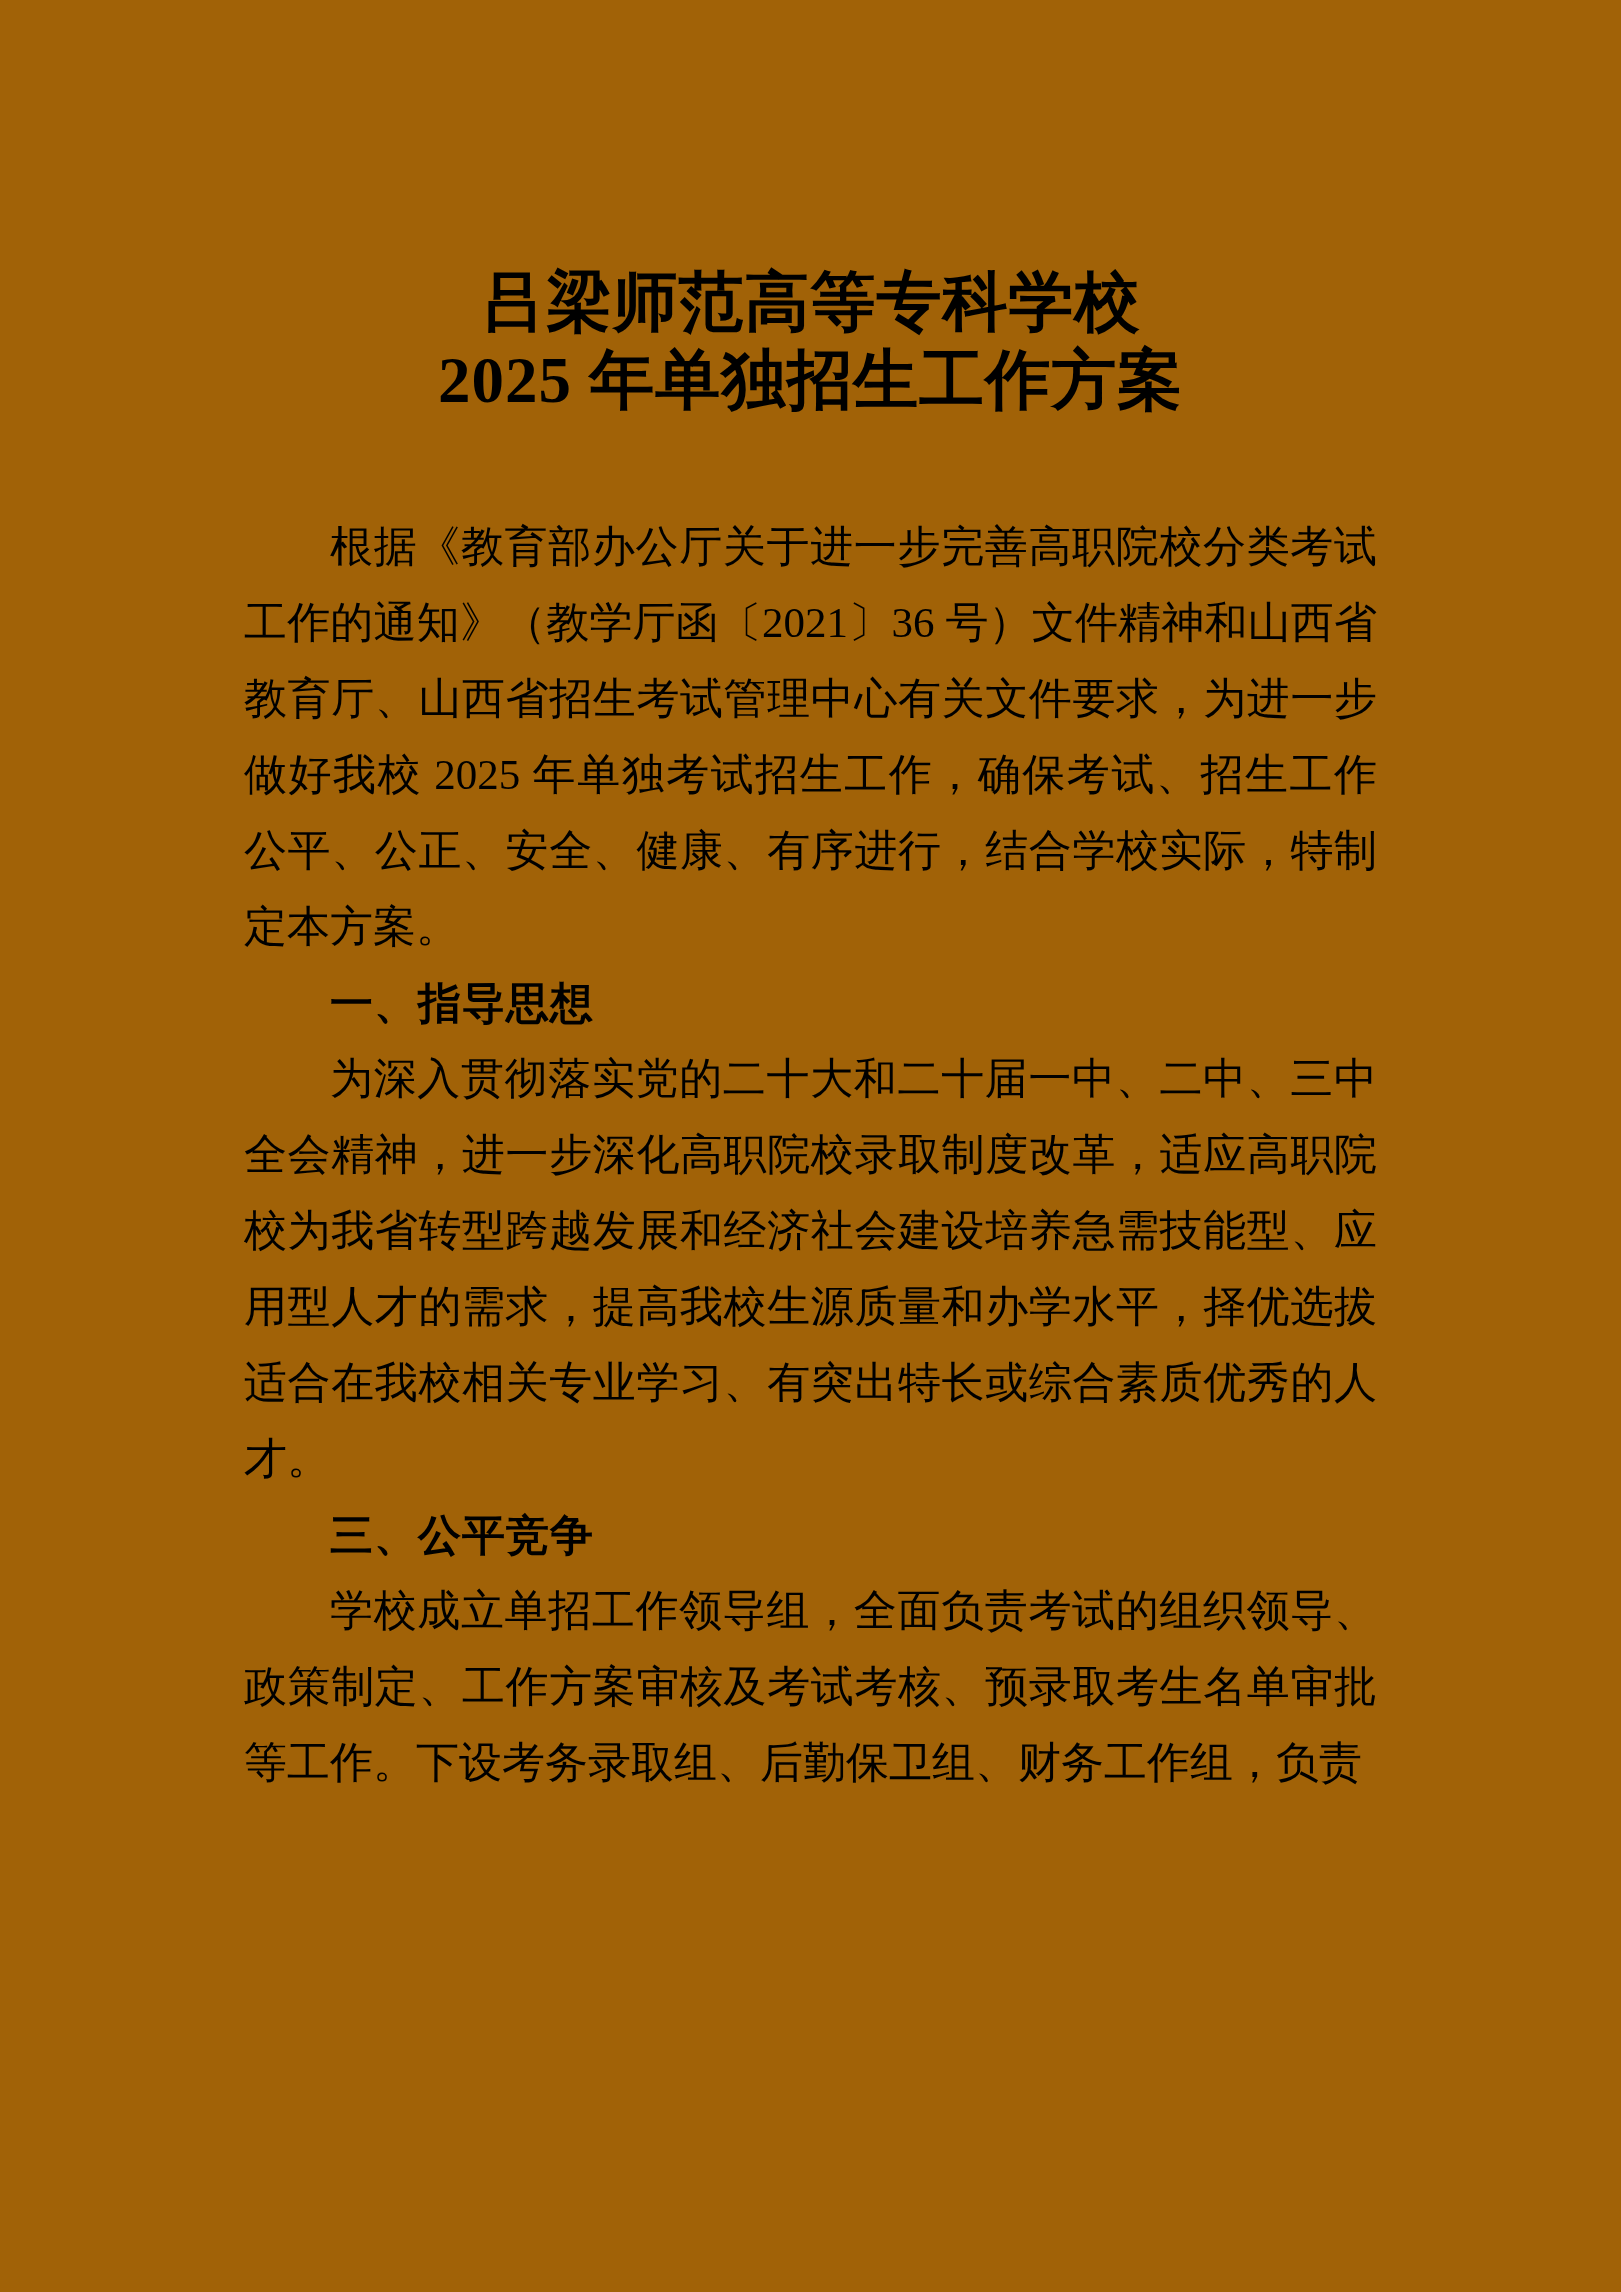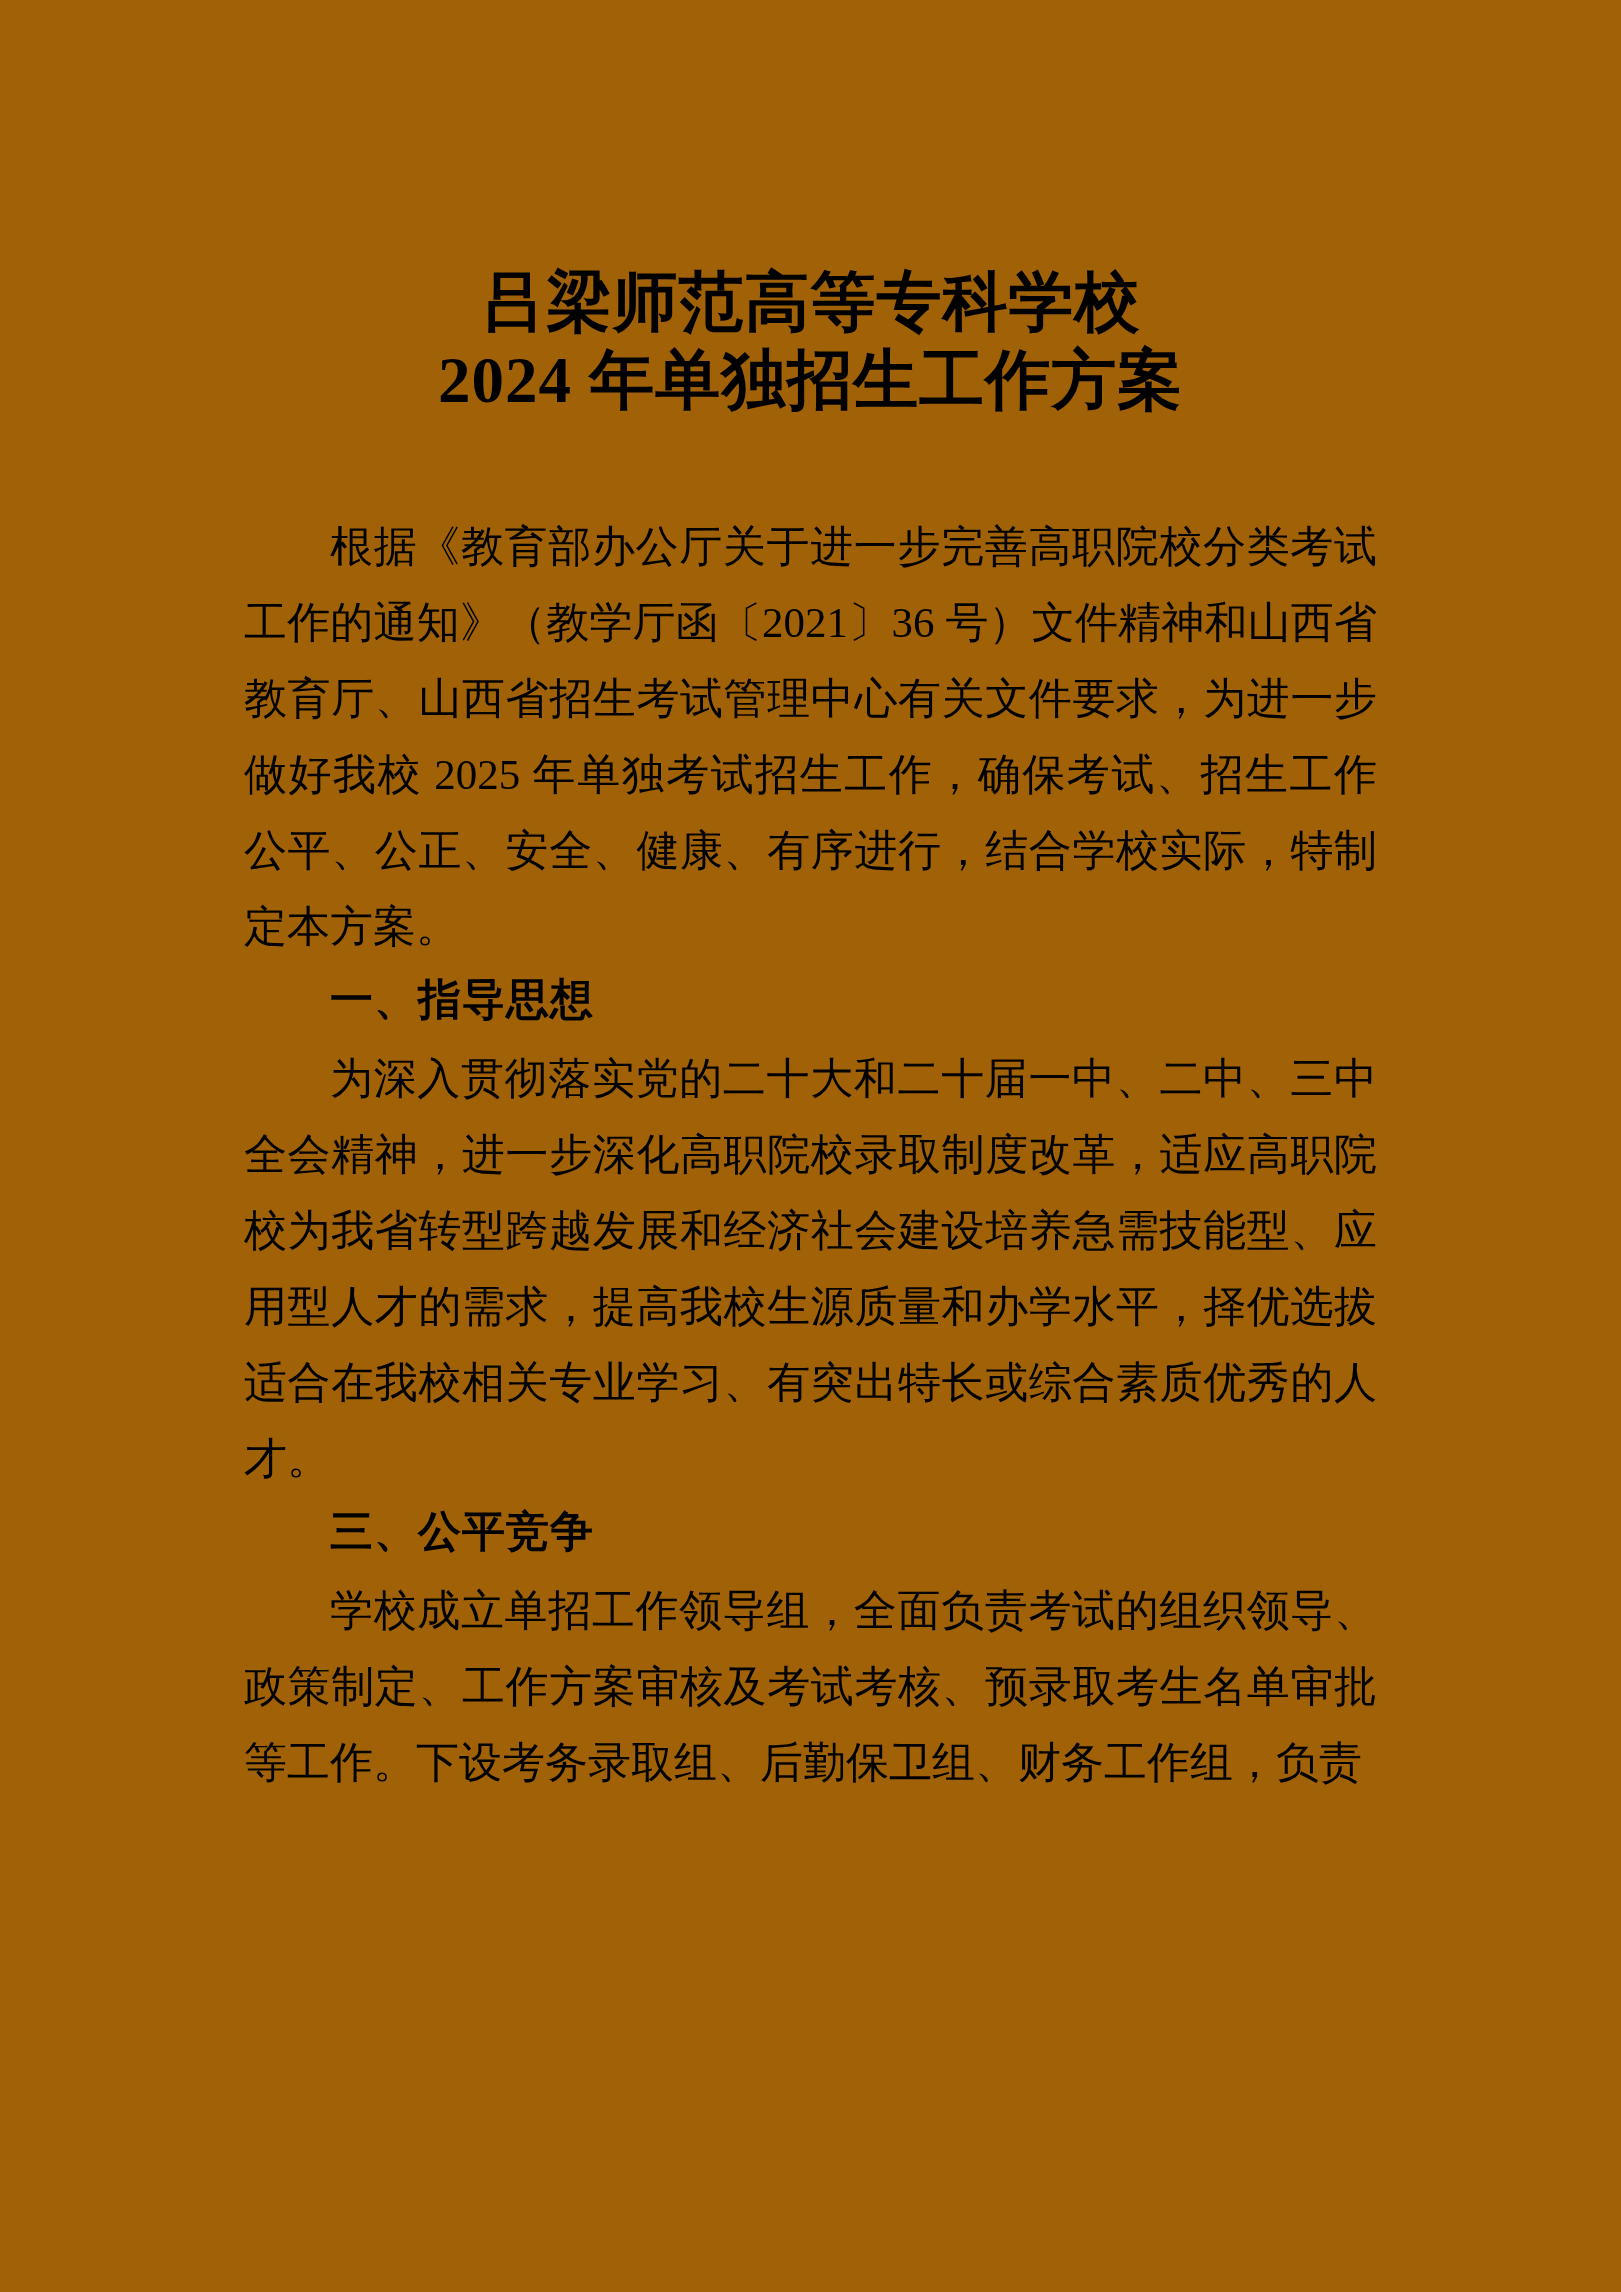--- a/index.html
+++ b/index.html
@@ -45,32 +45,32 @@
     margin: 0;
     padding: 0;
     text-indent: 2em;
     text-align: justify;
     text-align-last: left;
     word-break: normal;
   }
   .heading {
     font-weight: bold;
     text-align: center;
-    font-family: Liberation Mono, monospace;
+    font-family: Liberation Sans, sans-serif;
     letter-spacing: 1px;
   }
 </style>
 </head>
 <body>
 
 <div class="page">
 
   <div class="doc-title">
     <div>吕梁师范高等专科学校</div>
-    <div>2024 年单独招生工作方案</div>
+    <div>2025 年单独招生工作方案</div>
   </div>
 
   <div class="doc-body">
     <p class="para">根据《教育部办公厅关于进一步完善高职院校分类考试工作的通知》（教学厅函〔2021〕36 号）文件精神和山西省教育厅、山西省招生考试管理中心有关文件要求，为进一步做好我校 2025 年单独考试招生工作，确保考试、招生工作公平、公正、安全、健康、有序进行，结合学校实际，特制定本方案。</p>
     <p class="para heading">一、指导思想</p>
     <p class="para">为深入贯彻落实党的二十大和二十届一中、二中、三中全会精神，进一步深化高职院校录取制度改革，适应高职院校为我省转型跨越发展和经济社会建设培养急需技能型、应用型人才的需求，提高我校生源质量和办学水平，择优选拔适合在我校相关专业学习、有突出特长或综合素质优秀的人才。</p>
     <p class="para heading">三、公平竞争</p>
     <p class="para">学校成立单招工作领导组，全面负责考试的组织领导、政策制定、工作方案审核及考试考核、预录取考生名单审批等工作。下设考务录取组、后勤保卫组、财务工作组，负责</p>
   </div>
 

